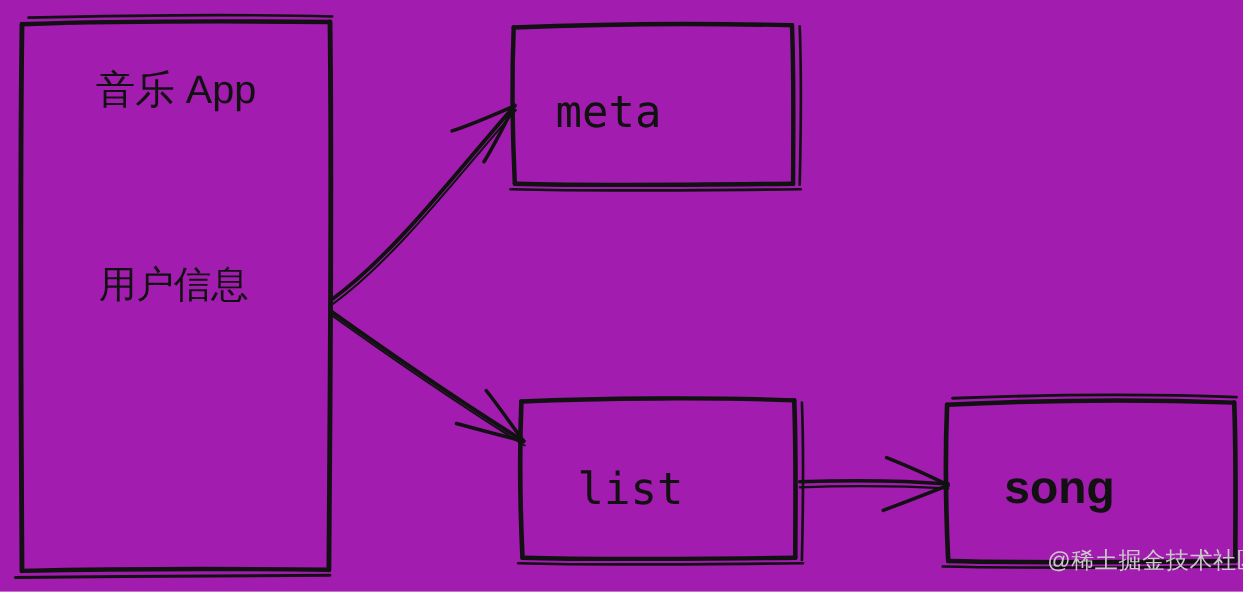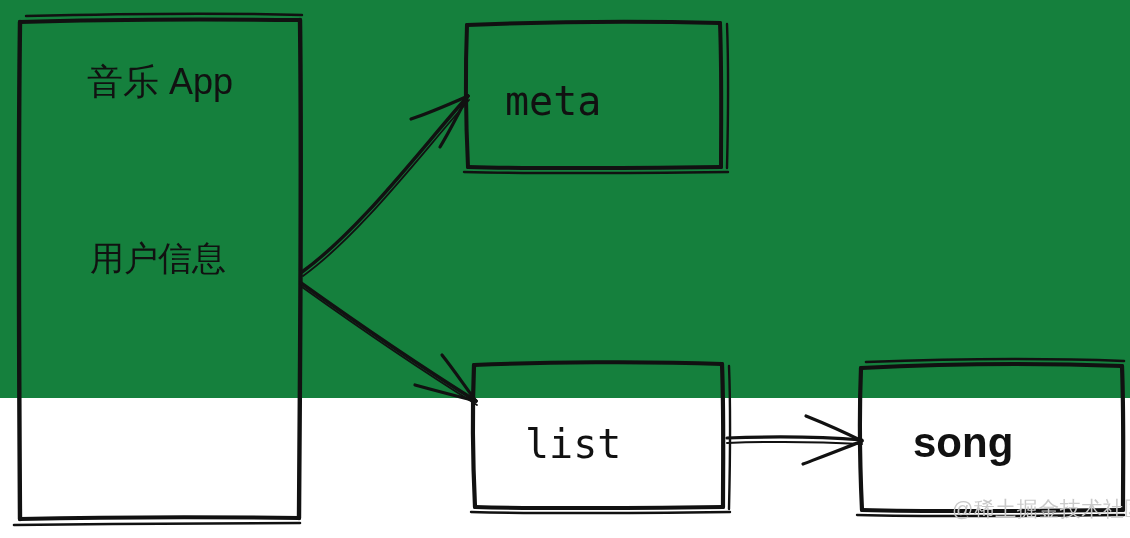--- a/index.html
+++ b/index.html
@@ -9,22 +9,22 @@
   }
   body {
     width: 1130px;
     height: 538px;
     overflow: hidden;
     font-family: "Liberation Sans", sans-serif;
   }
   #diagram-root {
     position: relative;
     width: 1130px;
-    height: 398px;
-    background: #15803d;
+    height: 538px;
+    background: #a21caf;
   }
   #diagram-svg {
     position: absolute;
     left: 0;
     top: 0;
     width: 1130px;
     height: 538px;
     display: block;
   }
   .sketch-stroke {

